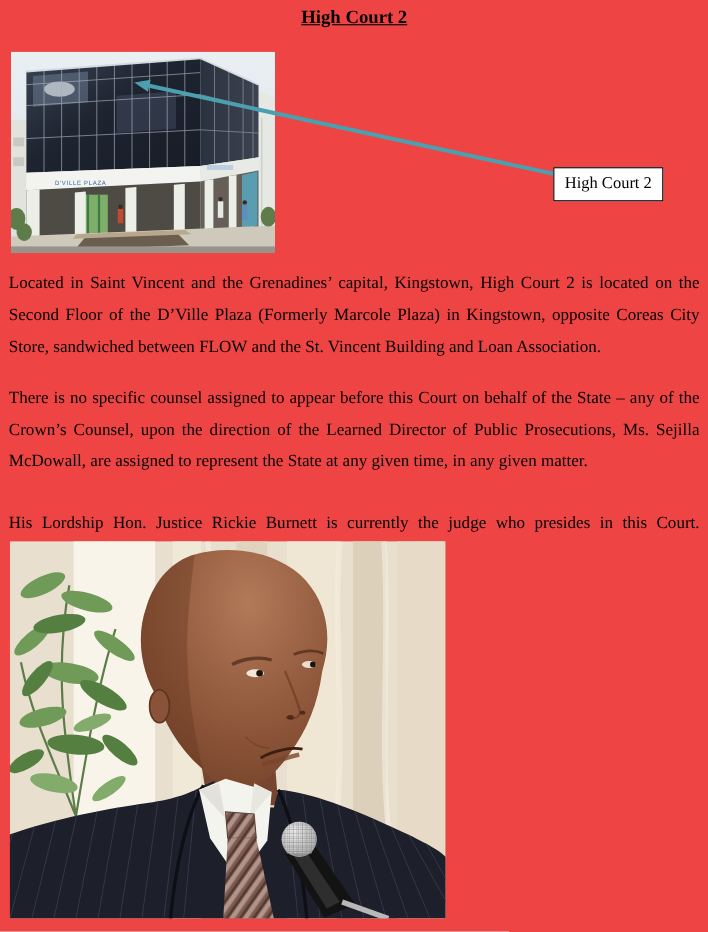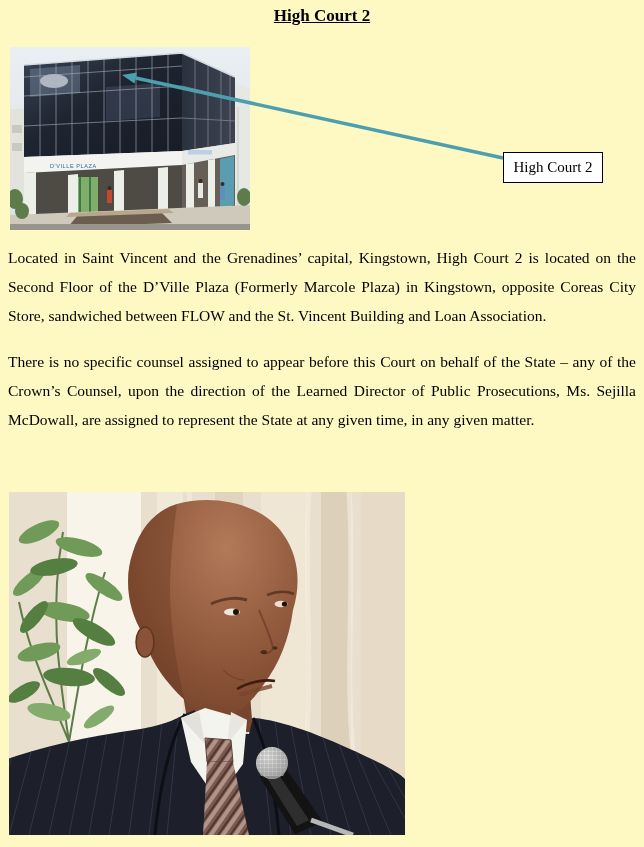--- a/index.html
+++ b/index.html
@@ -1,16 +1,16 @@
 <!DOCTYPE html>
 <html><head>
 <meta charset="utf-8">
 <style>
   html,body{margin:0;padding:0;background:#ffffff;}
-  .page{position:relative;width:644px;height:847px;background:#fef9c3;
+  .page{position:relative;width:644px;height:847px;background:#ef4444;
         font-family:"Liberation Serif", serif;color:#000;overflow:hidden;}
   .doc-title{position:absolute;top:6px;left:0;width:100%;text-align:center;
              font-size:17px;font-weight:bold;margin:0;}
   .doc-title span{text-decoration:underline;}
   .photo{position:absolute;display:block;}
   .photo svg{display:block;width:100%;height:100%;}
   .building-photo{left:10px;top:47px;width:240px;height:183px;}
   .judge-photo{left:9px;top:492px;width:396px;height:343px;}
   .arrow-layer{position:absolute;left:0;top:0;width:644px;height:260px;pointer-events:none;}
   .callout-box{position:absolute;left:503px;top:152px;width:98px;height:29px;
@@ -138,20 +138,21 @@
     <line x1="503" y1="158" x2="135.7" y2="78" stroke-width="3.6" stroke-linecap="butt" stroke="#4c9fae"></line>
     <polygon points="122,75 136.9,72.6 134.5,83.4" fill="#4c9fae"></polygon>
   </svg>
 
   <div class="callout-box">
     <span>High Court 2</span>
   </div>
 
   <p class="para para-location">Located in Saint Vincent and the Grenadines’ capital, Kingstown, High Court 2 is located on the Second Floor of the D’Ville Plaza (Formerly Marcole Plaza) in Kingstown, opposite Coreas City Store, sandwiched between FLOW and the St. Vincent Building and Loan Association.</p>
   <p class="para para-counsel">There is no specific counsel assigned to appear before this Court on behalf of the State – any of the Crown’s Counsel, upon the direction of the Learned Director of Public Prosecutions, Ms. Sejilla McDowall, are assigned to represent the State at any given time, in any given matter.</p>
+  <p class="para para-judge">His Lordship Hon. Justice Rickie Burnett is currently the judge who presides in this Court.</p>
 
   <div class="photo judge-photo">
     <svg viewBox="0 0 396 343" preserveAspectRatio="none">
       <defs>
         <radialGradient id="skinG" cx="0.58" cy="0.22" r="1.05">
           <stop offset="0" stop-color="#b27a58"></stop>
             <stop offset="0.5" stop-color="#8e563a"></stop>
             <stop offset="1" stop-color="#64371f"></stop>
         </radialGradient>
         <radialGradient id="micG" cx="0.35" cy="0.3" r="1">

